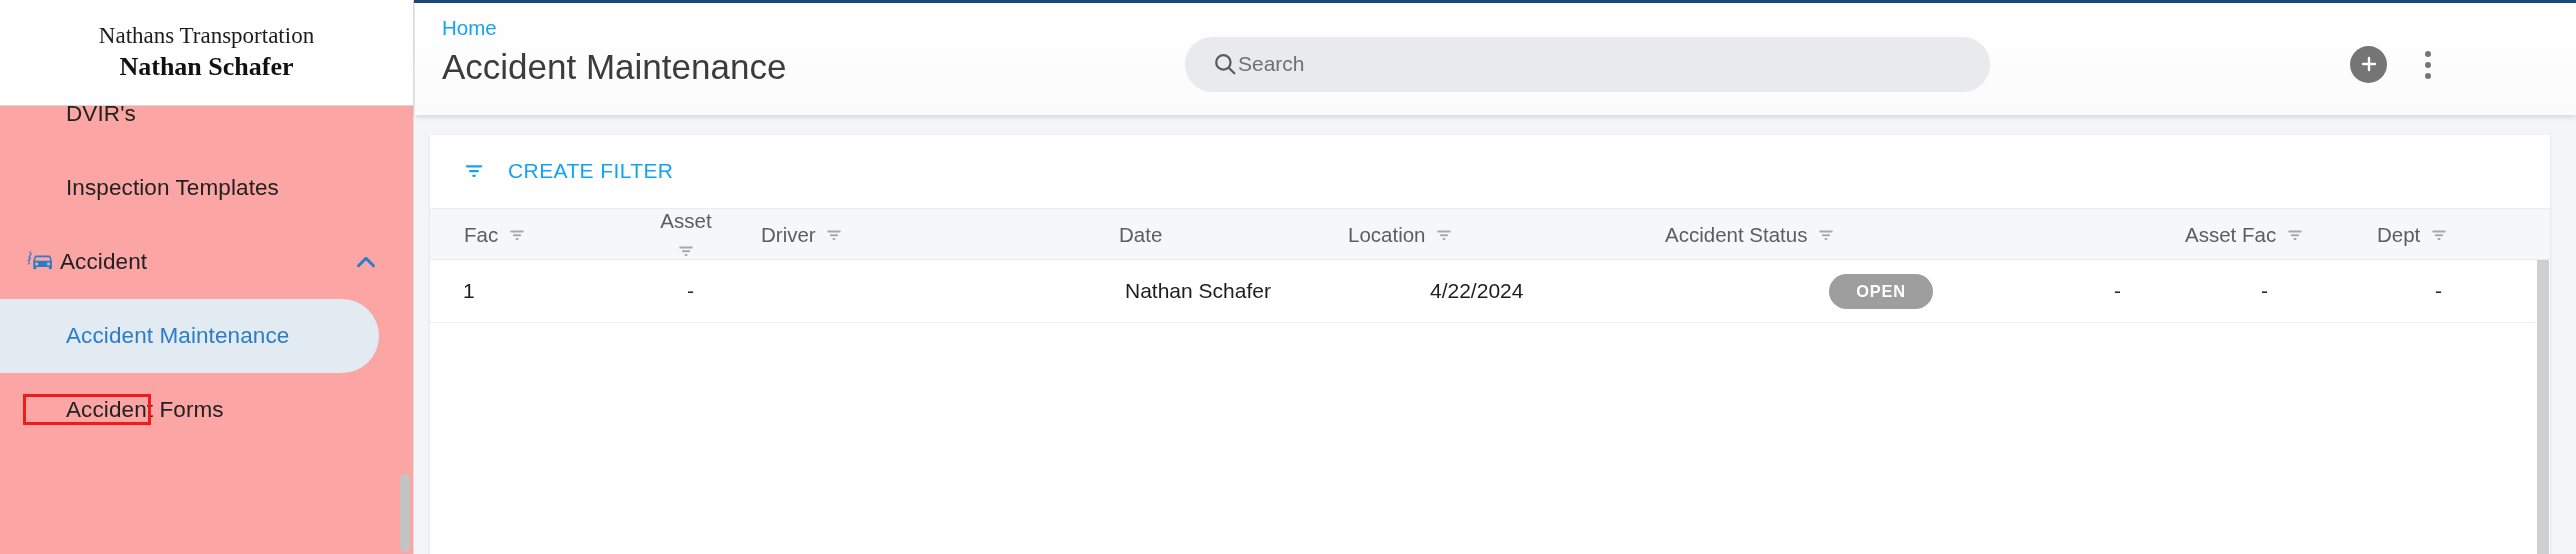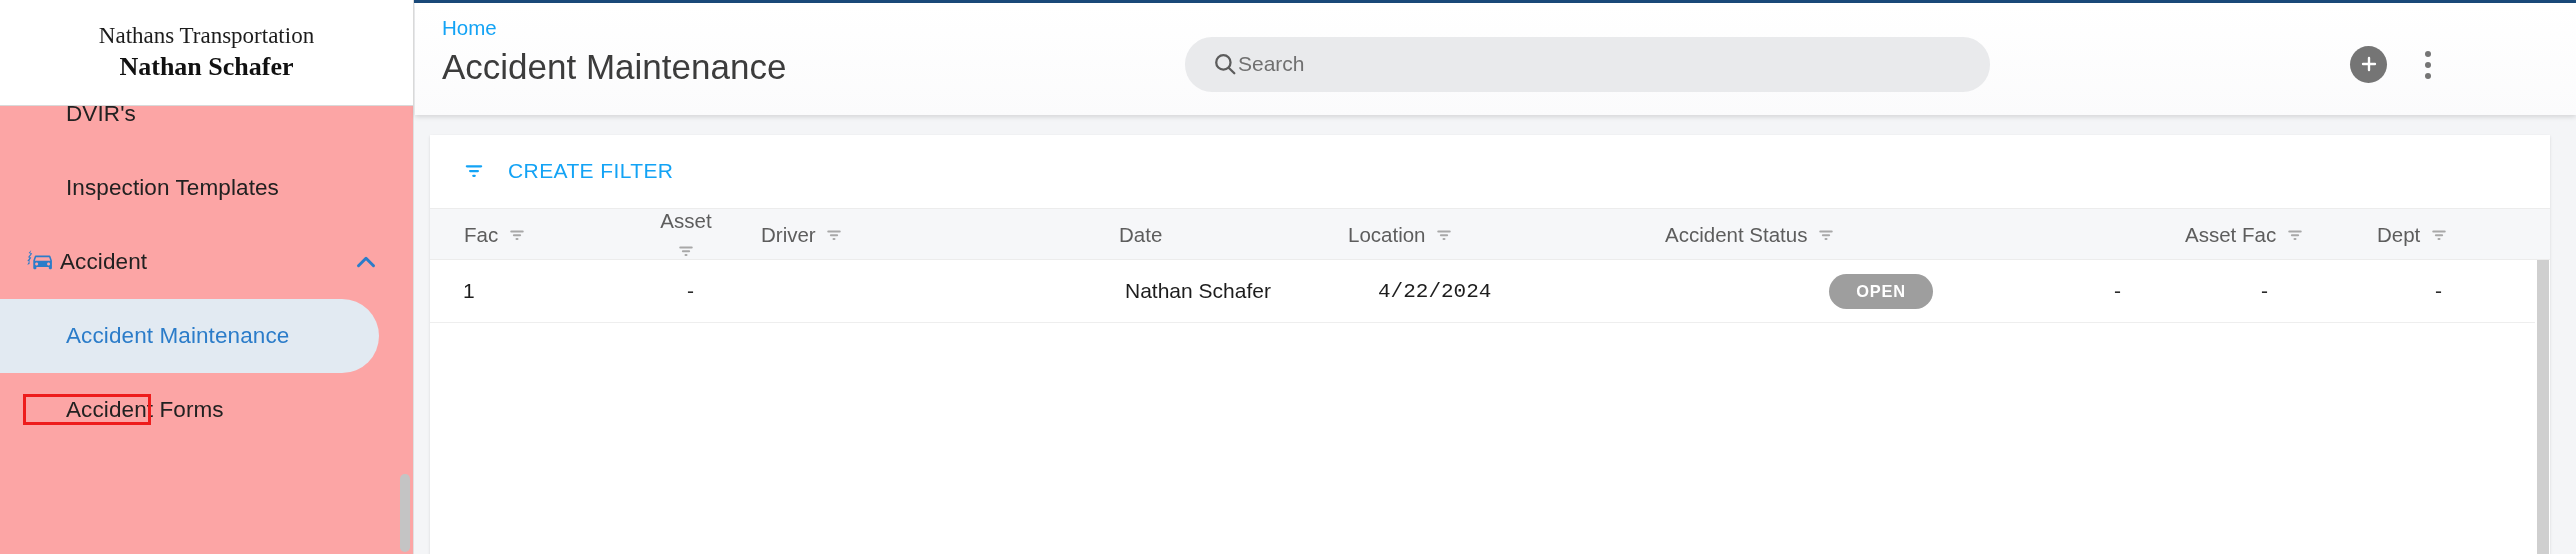--- a/index.html
+++ b/index.html
@@ -551,21 +551,21 @@
             </svg>
           </span>
         </div>
       </div>
 
       <div class="table-body">
         <div class="table-row">
           <div class="td" style="left:33px;">1</div>
           <div class="td dash" style="left:257px;">-</div>
           <div class="td" style="left:695px;">Nathan Schafer</div>
-          <div class="td" style="left:948px;font-family:Liberation Mono, monospace;">4/22/2024</div>
+          <div class="td" style="left:1000px;">4/22/2024</div>
           <div class="td" style="left:1160px;"></div>
           <div class="td" style="left:1399px;">
             <span class="status-badge">OPEN</span>
           </div>
           <div class="td dash" style="left:1684px;">-</div>
           <div class="td dash" style="left:1831px;">-</div>
           <div class="td dash" style="left:2005px;">-</div>
         </div>
       </div>
 

